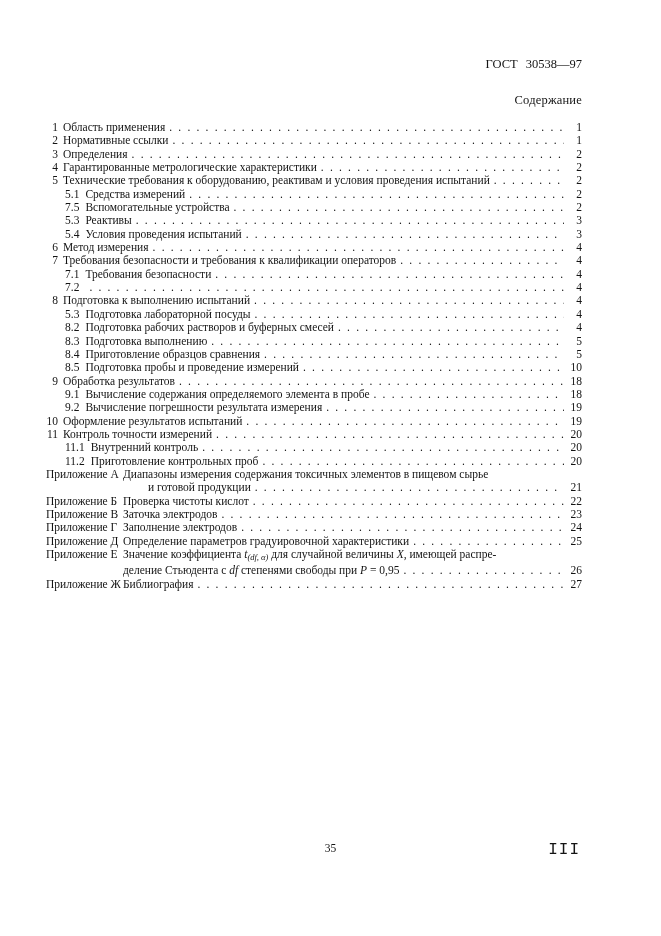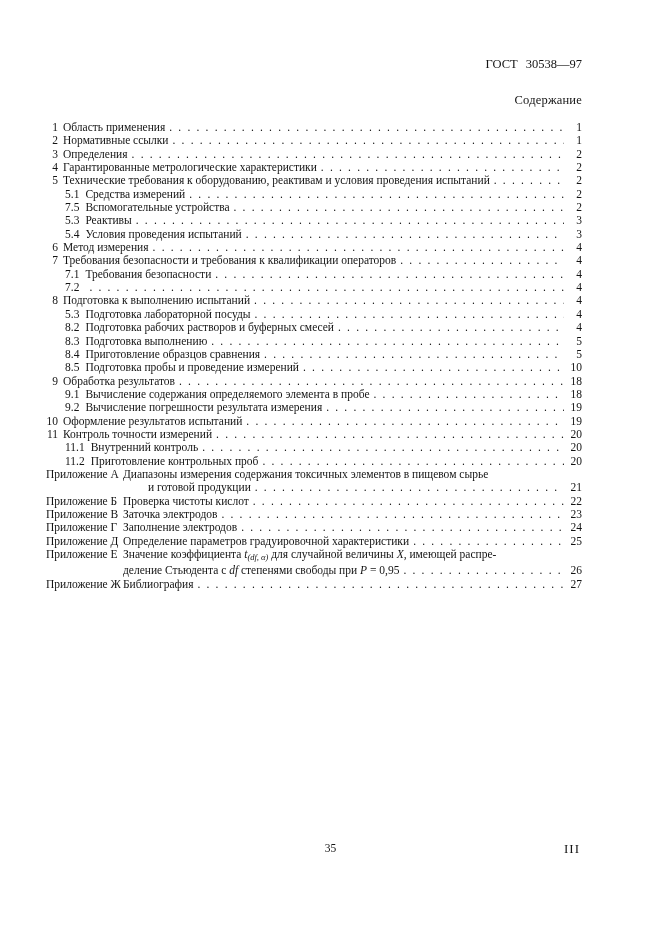--- a/index.html
+++ b/index.html
@@ -35,21 +35,21 @@
   .app-label { flex:none; width:77px; white-space:nowrap; }
   .app-pad { flex:none; }
   .desc { flex:none; white-space:nowrap; }
   .it { font-style:italic; }
   .sb { font-size:8.5px; vertical-align:-2px; font-style:italic; }
   .footer-center {
     position:absolute; top:842px; left:0; width:661px;
     text-align:center; font-size:11.5px;
   }
   .footer-right {
-    position:absolute; top:841px; right:81px; font-size:13px; letter-spacing:1px;
+    position:absolute; top:841px; right:81px; font-size:16px; letter-spacing:1px;font-family:Liberation Mono, monospace;
   }
 </style>
 </head>
 <body>
 
 <div class="page">
   <div class="gost-header">ГОСТ 30538—97</div>
   <div class="doc-title">Содержание</div>
   <div class="toc">
       <div class="row lvl0">

